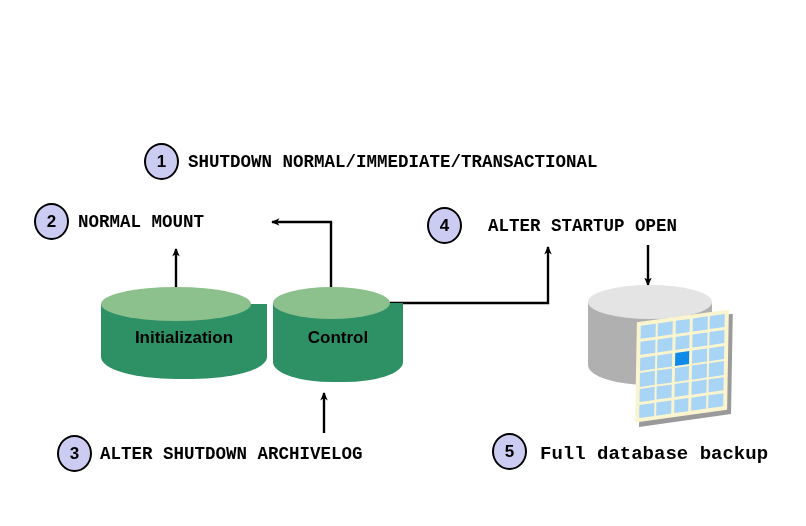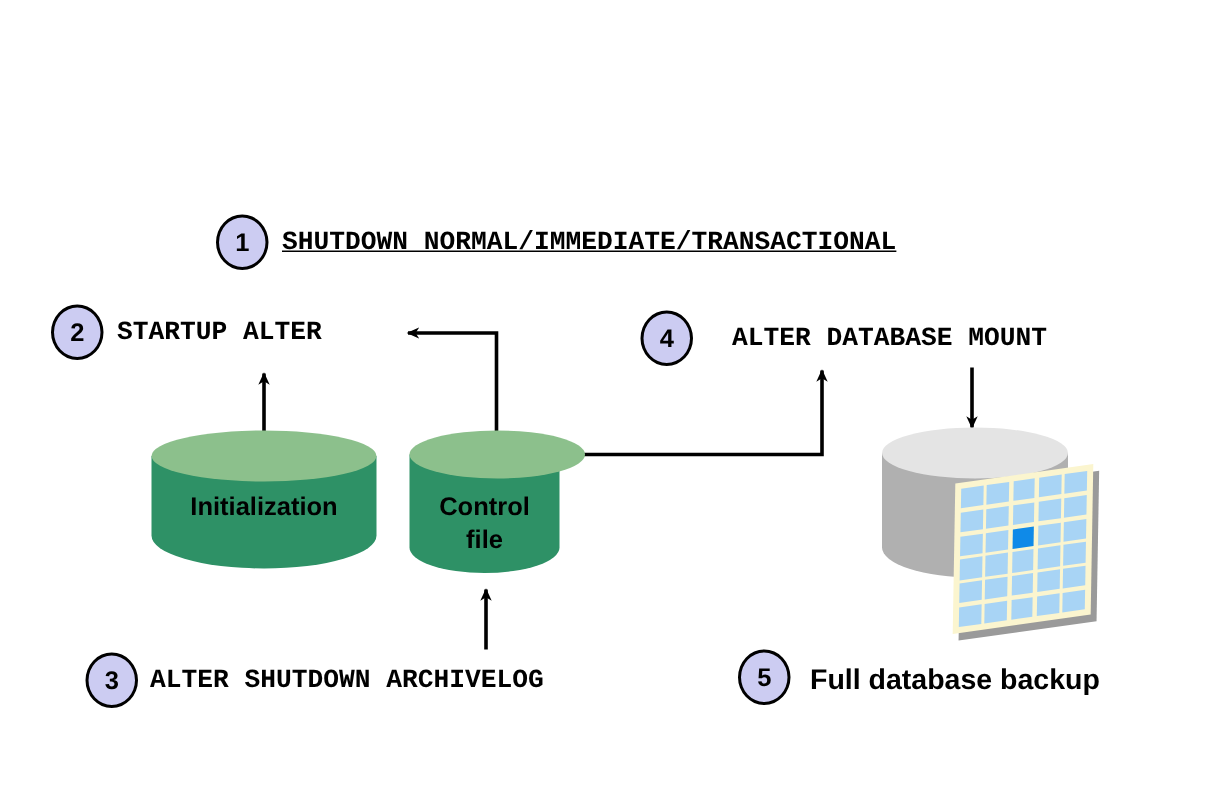--- a/index.html
+++ b/index.html
@@ -61,21 +61,21 @@
     position: absolute;
     font-family: "Liberation Mono", monospace;
     font-size: 17.5px;
     font-weight: bold;
     color: #000000;
     white-space: nowrap;
     letter-spacing: 0px;
   }
   .plain {
     position: absolute;
-    font-family: Liberation Sans, sans-serif;
+    font-family: Liberation Mono, monospace;
     font-size: 19px;
     font-weight: bold;
     color: #000000;
     white-space: nowrap;
   }
 
   
   .cyl {
     position: absolute;
   }
@@ -182,45 +182,44 @@
     <path d="M331,291 L331,222 L272,222" stroke="#000000" stroke-width="2.4" fill="none" marker-end="url(#ah)"></path>
 
     <path d="M324,433 L324,393" stroke="#000000" stroke-width="2.4" fill="none" marker-end="url(#ah)"></path>
 
     <path d="M389,303 L548,303 L548,247" stroke="#000000" stroke-width="2.4" fill="none" marker-end="url(#ah)"></path>
 
     <path d="M648,245 L648,285" stroke="#000000" stroke-width="2.4" fill="none" marker-end="url(#ah)"></path>
   </svg>
 
   <div class="step-badge" style="left: 144px; top: 143px; background: rgb(204, 204, 242); border-color: rgb(0, 0, 0);">1</div>
-  <div class="cmd" style="left:188px; top:152px;text-decoration:underline;">SHUTDOWN NORMAL/IMMEDIATE/TRANSACTIONAL</div>
+  <div class="cmd" style="left:188px; top:152px;">SHUTDOWN NORMAL/IMMEDIATE/TRANSACTIONAL</div>
 
   <div class="step-badge" style="left: 34px; top: 203px; background: rgb(204, 204, 242); border-color: rgb(0, 0, 0);">2</div>
-  <div class="cmd" style="left:78px; top:212px;">STARTUP ALTER</div>
+  <div class="cmd" style="left:78px; top:212px;">NORMAL MOUNT</div>
 
   <div class="step-badge" style="left: 427px; top: 207px; background: rgb(204, 204, 242); border-color: rgb(0, 0, 0);">4</div>
-  <div class="cmd" style="left:488px; top:216px;">ALTER DATABASE MOUNT</div>
+  <div class="cmd" style="left:488px; top:216px;">ALTER STARTUP OPEN</div>
 
   <div class="step-badge" style="left: 57px; top: 435px; background: rgb(204, 204, 242); border-color: rgb(0, 0, 0);">3</div>
   <div class="cmd" style="left:100px; top:444px;">ALTER SHUTDOWN ARCHIVELOG</div>
 
   <div class="step-badge" style="left: 492px; top: 433px; background: rgb(204, 204, 242); border-color: rgb(0, 0, 0);">5</div>
   <div class="plain" style="left:540px; top:443px;">Full database backup</div>
 
-  <div class="cyl cyl-green" style="left:101px; top:287px; width:150px; height:110px;">
+  <div class="cyl cyl-green" style="left:101px; top:287px; width:166px; height:110px;">
     <div class="cyl-body" style="top: 17px; height: 75px; border-radius: 0px 0px 75px 75px / 0px 0px 22px 22px; background: rgb(46, 145, 102);"></div>
     <div class="cyl-top" style="top: 0px; width: 150px; height: 34px; background: rgb(140, 192, 140);"></div>
     <div class="cyl-label" style="top:40px;">Initialization</div>
   </div>
 
-  <div class="cyl cyl-green" style="left:273px; top:287px; width:100px; height:110px;">
+  <div class="cyl cyl-green" style="left:273px; top:287px; width:130px; height:110px;">
     <div class="cyl-body" style="top: 16px; height: 79px; border-radius: 0px 0px 59px 59px / 0px 0px 20px 20px; background: rgb(46, 145, 102);"></div>
     <div class="cyl-top" style="top: 0px; width: 117px; height: 32px; background: rgb(140, 192, 140);"></div>
     <div class="cyl-label" style="top:40px;">Control</div>
-    <div class="cyl-label" style="top:62px;">file</div>
   </div>
 
   <div class="cyl cyl-gray" style="left:588px; top:285px; width:124px; height:116px;">
     <div class="cyl-body" style="top: 17px; height: 83px; border-radius: 0px 0px 62px 62px / 0px 0px 20px 20px; background: rgb(176, 176, 176);"></div>
     <div class="cyl-top" style="top: 0px; width: 124px; height: 34px; background: rgb(228, 228, 228);"></div>
   </div>
 
   <div class="grid-panel-wrap">
     <div class="grid-shadow"></div>
     <div class="grid-panel" id="backup-grid" style="grid-template-columns: repeat(5, 1fr); grid-template-rows: repeat(6, 1fr); background: rgb(251, 245, 207);">

